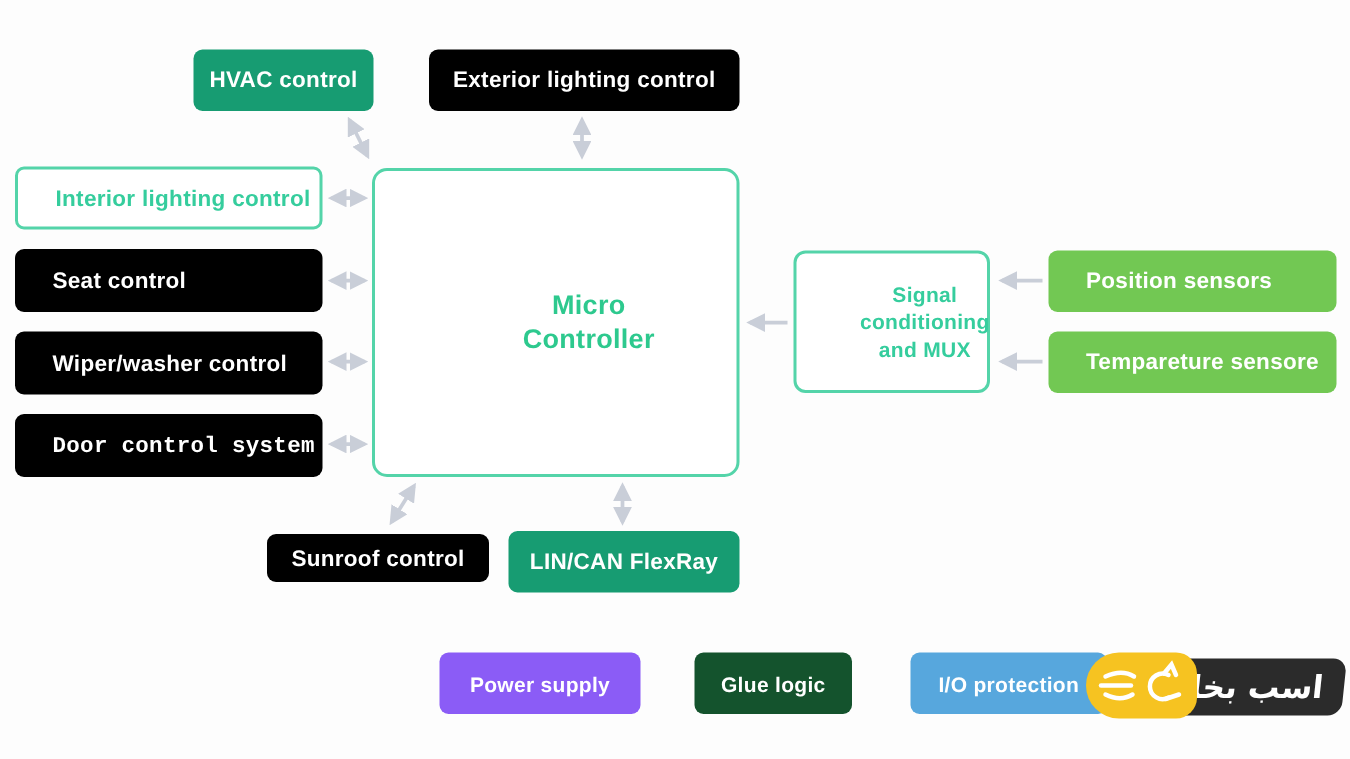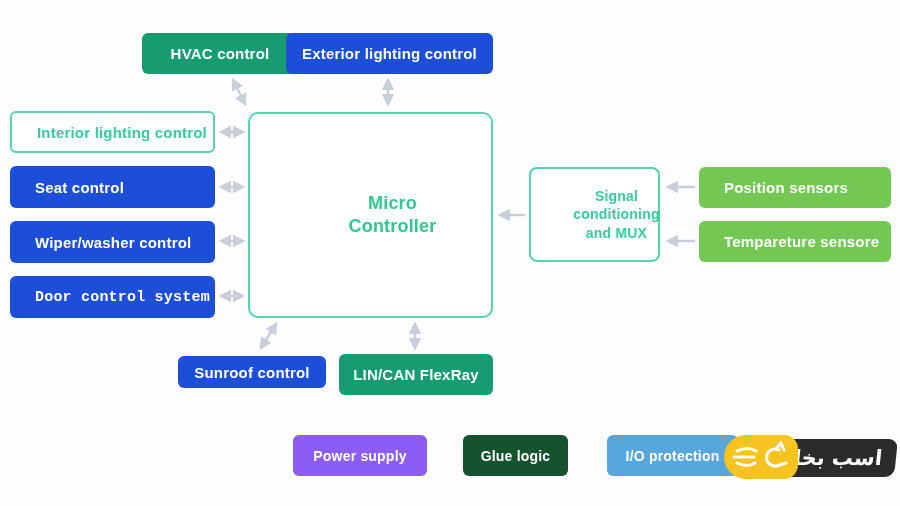--- a/index.html
+++ b/index.html
@@ -5,21 +5,21 @@
   html,body{margin:0;padding:0;background:#ffffff;}
   .canvas{
     position:relative;width:900px;height:506px;background:#fdfdfd;
     font-family:"Liberation Sans","DejaVu Sans",sans-serif;overflow:hidden;
   }
   .node{
     position:absolute;display:flex;align-items:center;border-radius:6px;
     font-weight:bold;font-size:15px;letter-spacing:.2px;box-sizing:border-box;
   }
   .node .lbl{width:100%;}
-  .fill-teal{background:#1d4ed8;color:#ffffff;}
+  .fill-teal{background:#000000;color:#ffffff;}
   .fill-dark{background:#179c72;color:#ffffff;}
   .fill-green{background:#72c853;color:#ffffff;}
   .fill-blue{background:#57a7dd;color:#ffffff;}
   .fill-purple{background:#14532d;color:#ffffff;}
   .fill-power{background:#8b5cf6;color:#ffffff;}
   .outline{background:#ffffff;border:2px solid #54d4a9;color:#35cd9d;}
   .align-left{padding-left:25px;text-align:left;}
   .align-center{justify-content:center;text-align:center;}
   .multiline{white-space:pre-line;line-height:1.3;padding-left:44px;}
   .micro-box{border-radius:10px;font-size:18px;color:#2dc98e;}
@@ -63,21 +63,21 @@
       <line x1="221" y1="241" x2="243" y2="241" marker-start="url(#ahS)" marker-end="url(#ahE)"></line>
       <line x1="221" y1="296" x2="243" y2="296" marker-start="url(#ahS)" marker-end="url(#ahE)"></line>
       <line x1="276" y1="324" x2="261" y2="348" marker-start="url(#ahS)" marker-end="url(#ahE)"></line>
       <line x1="415" y1="324" x2="415" y2="348" marker-start="url(#ahS)" marker-end="url(#ahE)"></line>
       <line x1="525" y1="215" x2="500" y2="215" marker-end="url(#ahE)"></line>
       <line x1="695" y1="187" x2="668" y2="187" marker-end="url(#ahE)"></line>
       <line x1="695" y1="241" x2="668" y2="241" marker-end="url(#ahE)"></line>
     </g>
   </svg>
 
-  <div class="node fill-dark align-center" style="left:142px;top:33px;width:156px;height:41px;">
+  <div class="node fill-dark align-center" style="left:129px;top:33px;width:120px;height:41px;">
     <span class="lbl">HVAC control</span>
   </div>
   <div class="node fill-teal align-center" style="left:286px;top:33px;width:207px;height:41px;">
     <span class="lbl">Exterior lighting control</span>
   </div>
 
   <div class="node outline align-left" style="left:10px;top:111px;width:205px;height:42px;">
     <span class="lbl">Interior lighting control</span>
   </div>
   <div class="node fill-teal align-left" style="left:10px;top:166px;width:205px;height:42px;">

